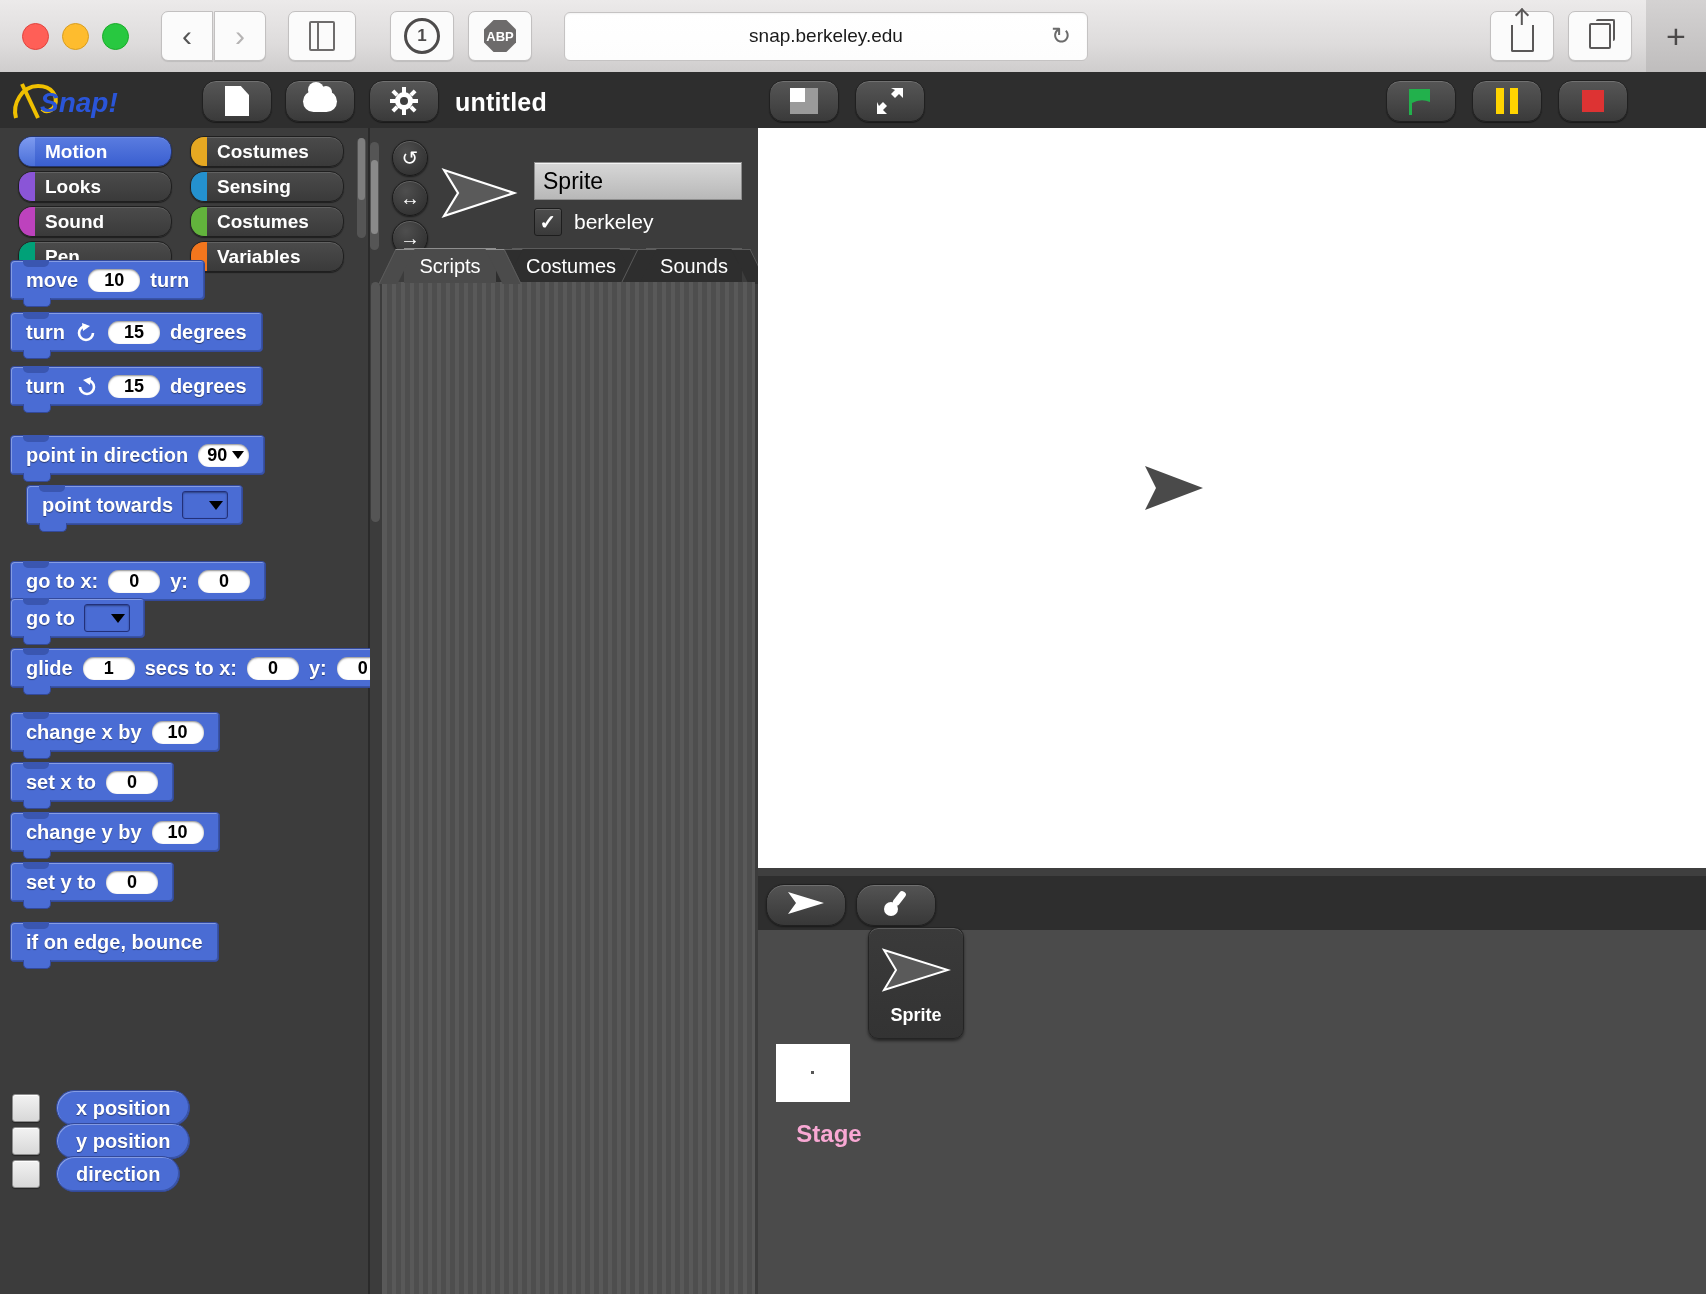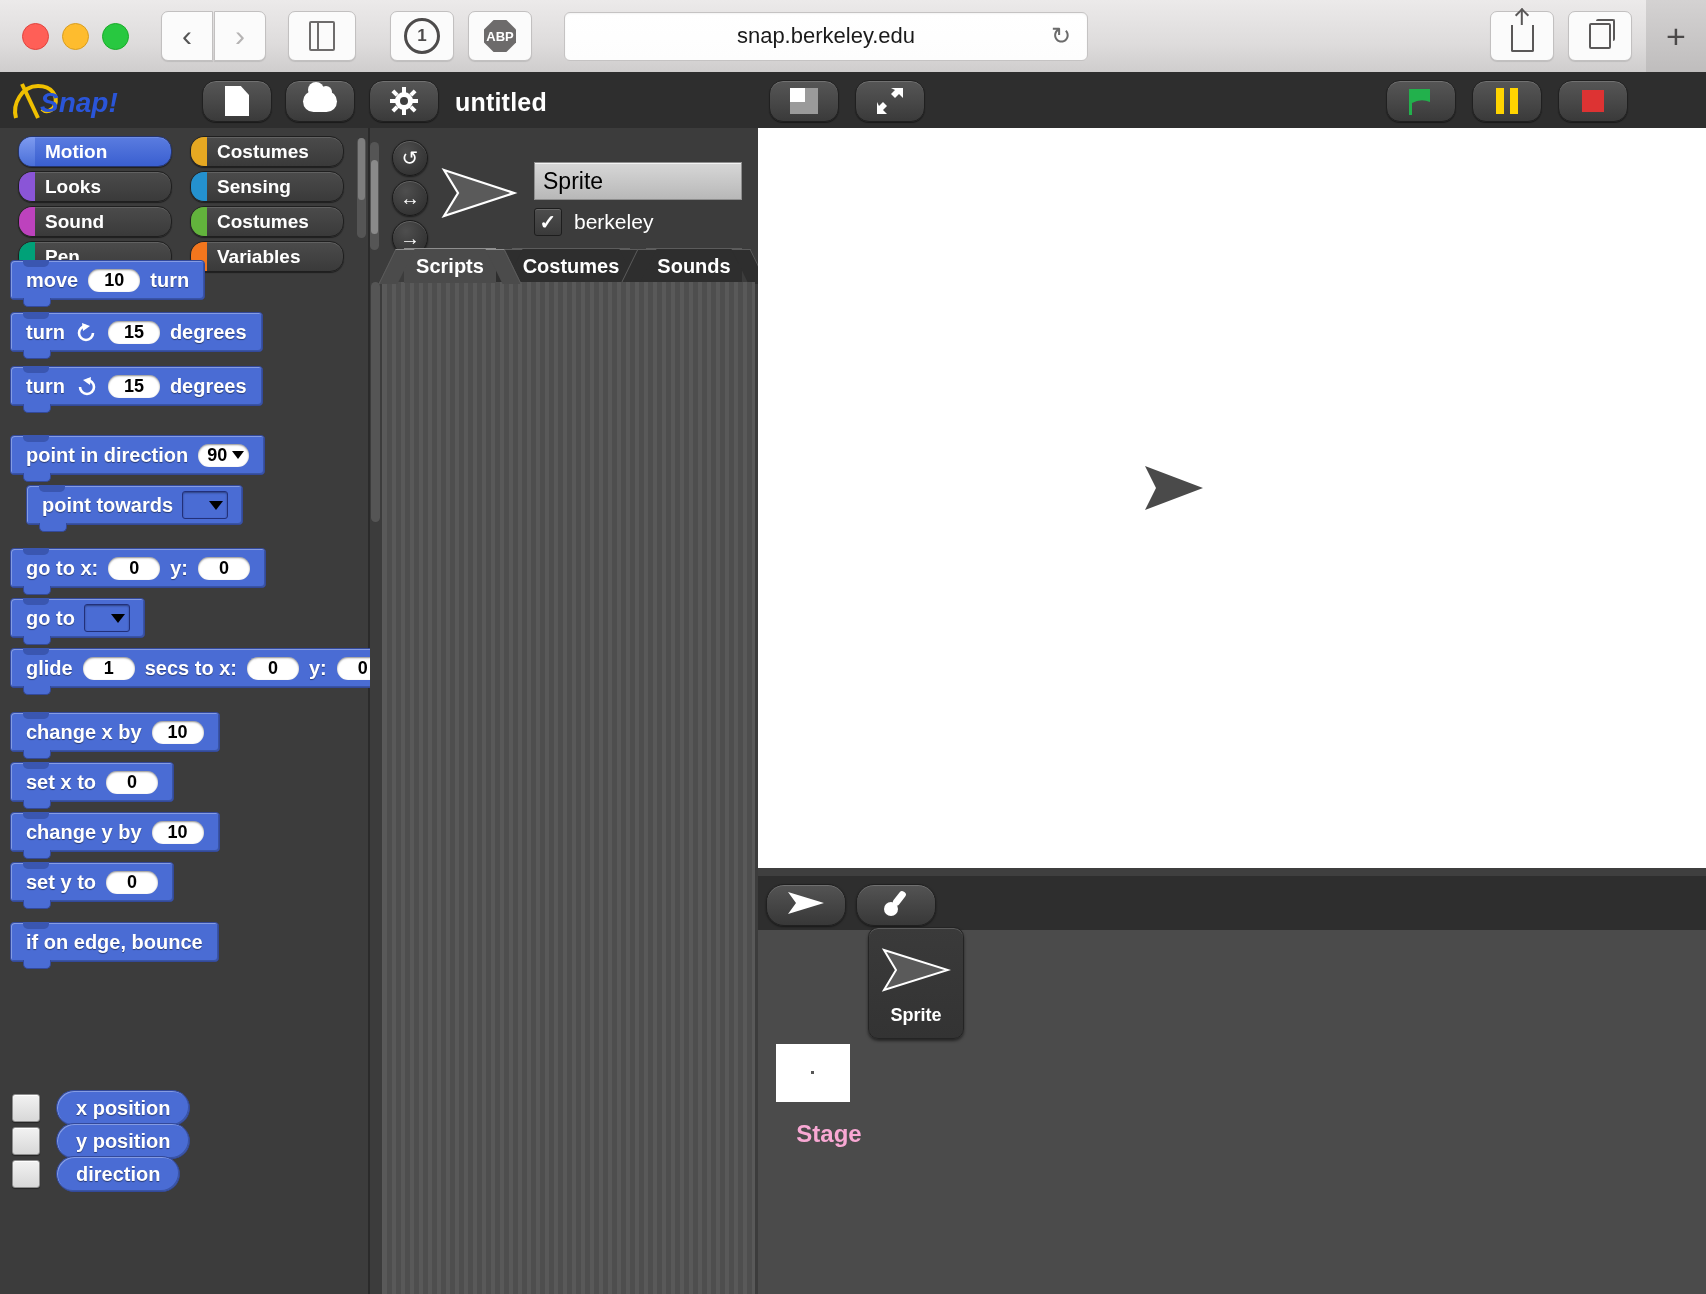--- a/index.html
+++ b/index.html
@@ -41,21 +41,21 @@
   .ext1{width:62px;margin-left:34px;}
   .ext2{width:62px;margin-left:14px;}
 
   .urlbar{
     margin-left:32px;width:522px;height:47px;border-radius:6px;
     background:linear-gradient(to bottom,#ffffff,#fdfdfd);
     border:1px solid #c5c3c3;
     display:flex;align-items:center;justify-content:center;position:relative;
     box-shadow:inset 0 1px 2px rgba(0,0,0,.05);
   }
-  .urltext{font-size:22px;color:#1a1a1a;}
+  .urltext{font-size:19px;color:#1a1a1a;}
   .reload{position:absolute;right:16px;top:50%;transform:translateY(-50%);
           font-size:24px;color:#6b6b6b;}
 
   .right-chrome{margin-left:auto;display:flex;align-items:center;gap:14px;margin-right:0;}
   .rc-btn{width:62px;}
   .newtab{
     width:60px;height:72px;background:linear-gradient(to bottom,#d4d2d2,#bfbdbd);
     display:flex;align-items:center;justify-content:center;
     font-size:34px;color:#4b4949;font-weight:300;
   }
@@ -217,21 +217,21 @@
   }
   .draglbl{color:#fff;font-size:21px;}
 
   .scroll-sp{position:absolute;left:0px;top:14px;width:9px;height:108px;border-radius:5px;background:#555;}
   .scroll-sp:after{content:"";position:absolute;left:1px;top:18px;width:7px;height:74px;border-radius:4px;background:#8a8a8a;}
 
   
   .tabs{position:absolute;left:12px;top:120px;width:388px;height:34px;}
   .tab{
     position:absolute;top:0;height:34px;
-    background:#2e2e2e;color:#fff;font-size:20px;font-weight:bold;
+    background:#2e2e2e;color:#fff;font-size:20px;font-weight:normal;
     display:flex;align-items:center;justify-content:center;
     border-top:1px solid #5c5c5c;
   }
   .tab.active{background:#4b4b4b;border-top:1px solid #8e8e8e;z-index:3;}
   .tab .skewL{position:absolute;left:-17px;top:0;width:18px;height:34px;background:inherit;
      transform:skewX(-26deg);border-top:inherit;border-left:1px solid #5c5c5c;}
   .tab .skewR{position:absolute;right:-17px;top:0;width:18px;height:34px;background:inherit;
      transform:skewX(26deg);border-top:inherit;border-right:1px solid #5c5c5c;}
 
   .scriptsarea{
@@ -468,21 +468,21 @@
               <span>90</span>
               <span class="caret"></span>
             </span>
           </div>
           <div class="blk cmd" style="left: 26px; top: 235px;">
             <span class="lbl">point towards</span>
             <span class="ddbox">
               <span class="caret"></span>
             </span>
           </div>
-          <div class="blk cmd" style="left: 10px; top: 298px;">
+          <div class="blk cmd" style="left: 10px; top: 311px;">
             <span class="lbl">go to x:</span>
             <span class="slot">0</span>
             <span class="lbl">y:</span>
             <span class="slot">0</span>
           </div>
           <div class="blk cmd" style="left: 10px; top: 348px;">
             <span class="lbl">go to</span>
             <span class="ddbox">
               <span class="caret"></span>
             </span>

